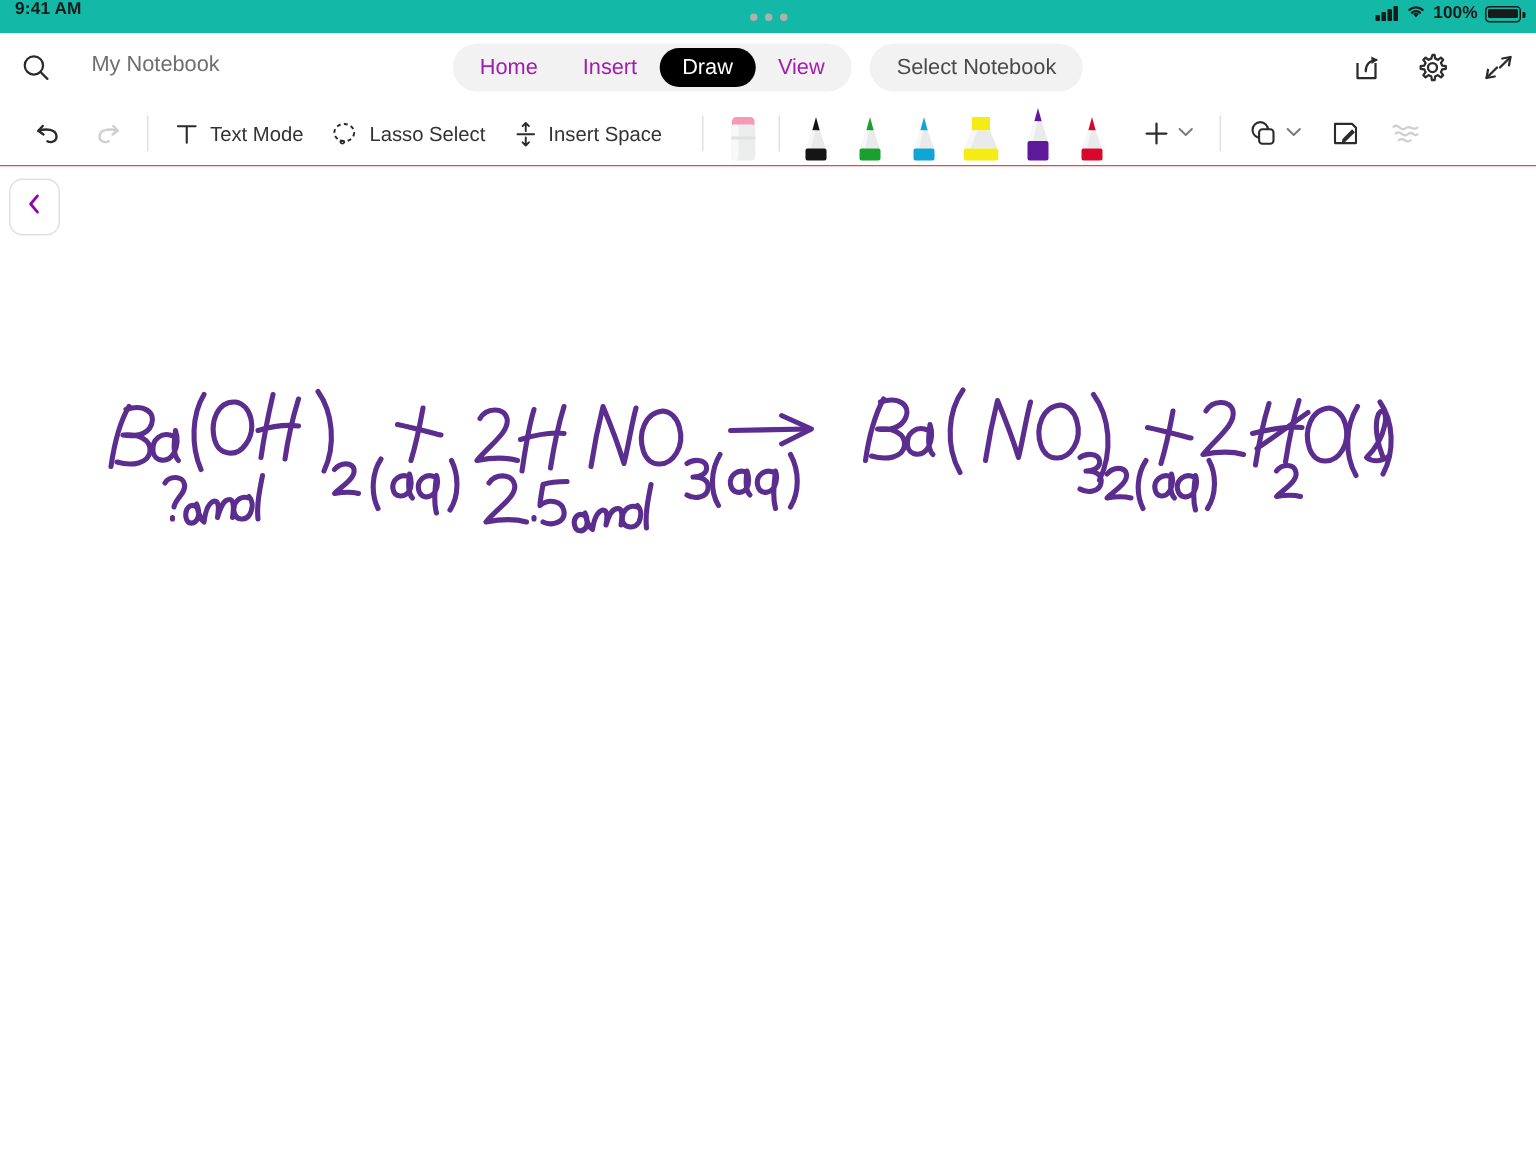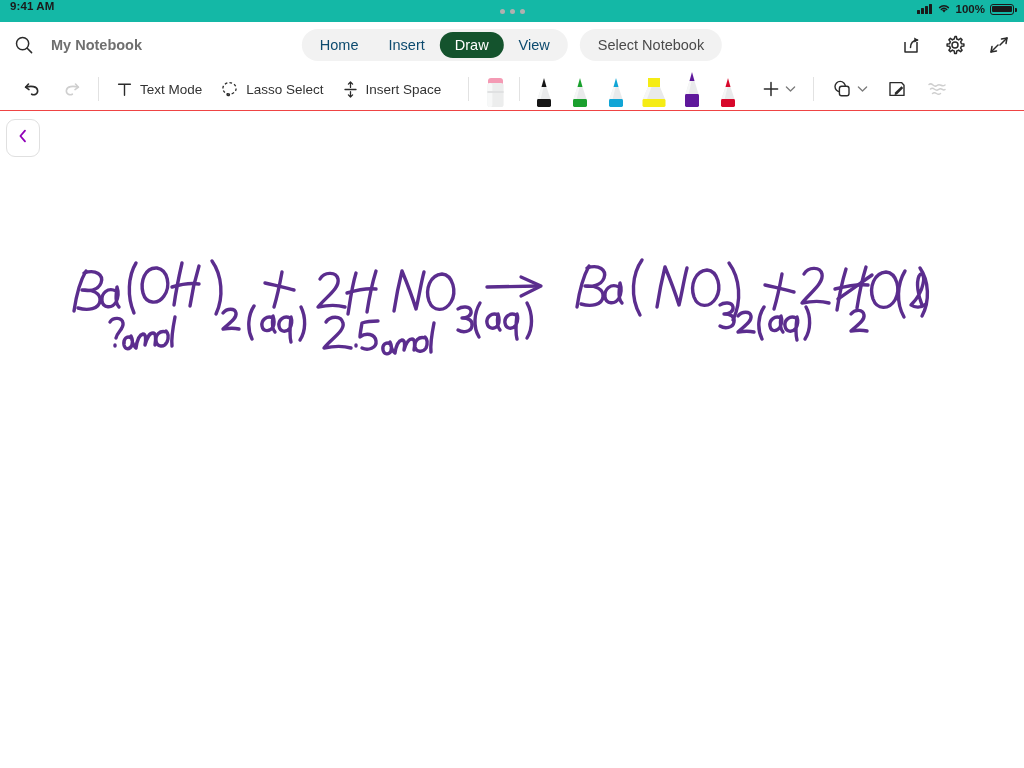--- a/index.html
+++ b/index.html
@@ -48,41 +48,41 @@
   }
   .batt i { display:block; height: 100%; background:#1a1a1a; border-radius:1px; }
 
   
   .ribbon {
     height: 46px; width: 100%;
     display: flex; align-items: center;
     padding: 0 14px;
     background: #ffffff;
   }
-  .notebook-title-wrap { display: flex; align-items: center; gap: 17px; font-weight: bold; }
+  .notebook-title-wrap { display: flex; align-items: flex-start; gap: 27px; }
   .notebook-title {
     font-size: 14.5px; color: #6f6f6f;
   }
   .tabs-center {
     position: absolute; left: 50%; transform: translateX(-50%);
     display: flex; align-items: center; gap: 12px;
   }
   .tabgroup {
     display: flex; align-items: center;
     background: #f2f2f2; border-radius: 18px; padding: 3px;
     height: 32px;
   }
   .tab {
     padding: 0 15px; height: 26px; line-height: 26px;
-    font-size: 14.5px; color: #0c4a6e;
+    font-size: 14.5px; color: #a21caf;
     border-radius: 14px; white-space: nowrap;
     cursor: pointer;
   }
   .tab.active {
-    background: #14532d; color: #ffffff; font-weight: normal;
+    background: #000000; color: #ffffff; font-weight: normal;
   }
   .tab-standalone {
     background: #f2f2f2; border-radius: 18px; height: 32px;
     display: flex; align-items: center; padding: 0 18px;
     font-size: 14.5px; color: #4a4a4a; white-space: nowrap;
     cursor: pointer;
   }
   .ribbon-right { margin-left: auto; display: flex; align-items: center; gap: 22px; }
   .icon-btn { cursor: pointer; display: flex; align-items: center; justify-content: center; }
 

